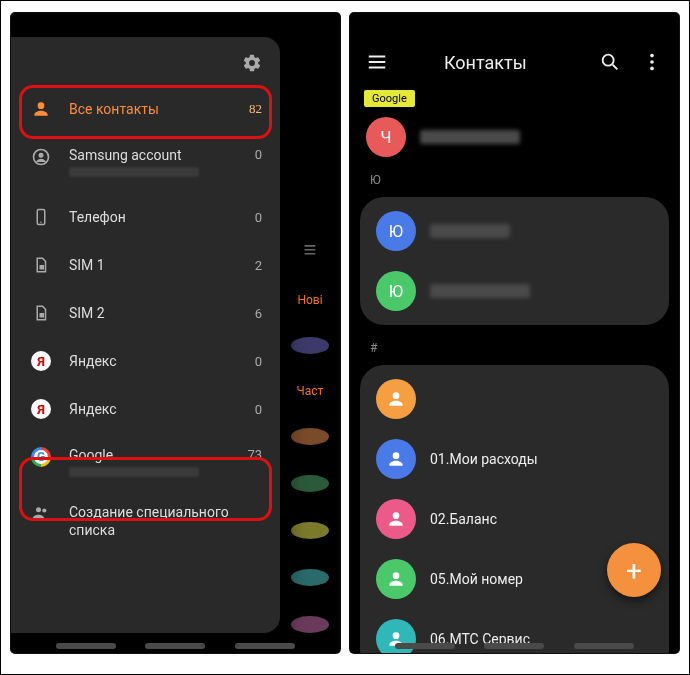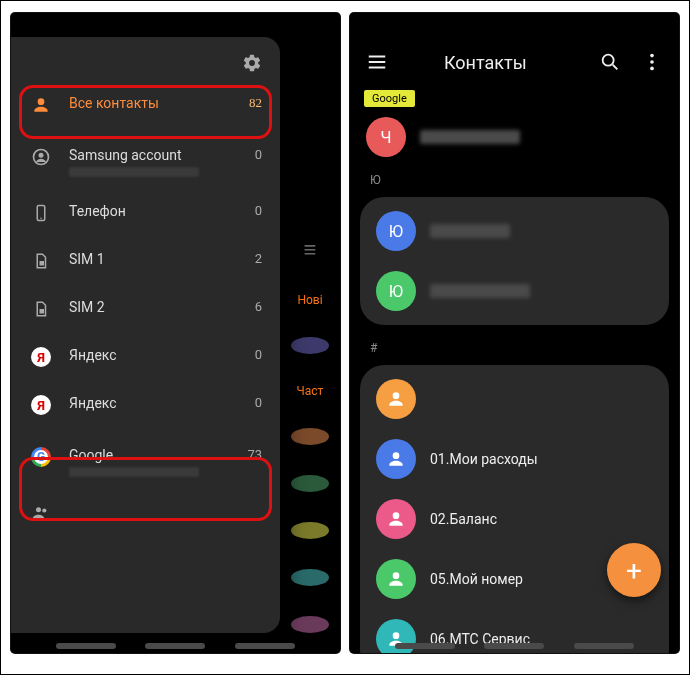--- a/index.html
+++ b/index.html
@@ -44,21 +44,21 @@
   .drawer {
     position:absolute; left:0; top:24px; bottom:20px; right:60px;
     background:#292929; border-top-right-radius:16px; border-bottom-right-radius:16px;
     box-shadow: 4px 0 20px rgba(0,0,0,0.8);
     padding: 10px 0;
     overflow:hidden;
   }
   .drawer-header { display:flex; justify-content:flex-end; padding:6px 18px 12px; }
   .gear { color:#aaa; width:20px; height:20px; }
   .drawer-item {
-    display:flex; align-items:flex-start; padding:10px 18px 10px 20px;
+    display:flex; align-items:center; padding:10px 18px 10px 20px;
     color:#ddd; font-size:14px; min-height:48px; position:relative;
   }
   .drawer-item.tall { min-height:60px; align-items:flex-start; padding-top:14px; }
   .drawer-item.active { color:#ff8c3a; }
   .drawer-icon {
     width:20px; height:20px; margin-right:18px; flex-shrink:0;
     display:flex; align-items:center; justify-content:center;
     color:#aaa; fill:#aaa;
   }
   .drawer-item.active .drawer-icon { color:#ff8c3a; fill:#ff8c3a; }
@@ -242,20 +242,21 @@
       </div>
 
       <div class="drawer-item" style="align-items:flex-start;">
         <span class="drawer-icon">
           <svg viewBox="0 0 24 24" width="20" height="20">
               <circle cx="9" cy="8" r="3" fill="currentColor"></circle>
               <circle cx="16" cy="9" r="2.5" fill="currentColor"></circle>
               <path fill="currentColor" d="M2 19c0-3 3-5 7-5s7 2 7 5v1H2Z"></path>
             </svg>
         </span>
+        <span class="drawer-label" style="line-height:1.3">Создание специального списка</span>
       </div>
 
       <div class="highlight-box hl1"></div>
       <div class="highlight-box hl2"></div>
     </div>
 
     <div class="navbar">
       <div class="navbtn"></div>
         <div class="navbtn"></div>
         <div class="navbtn"></div>

